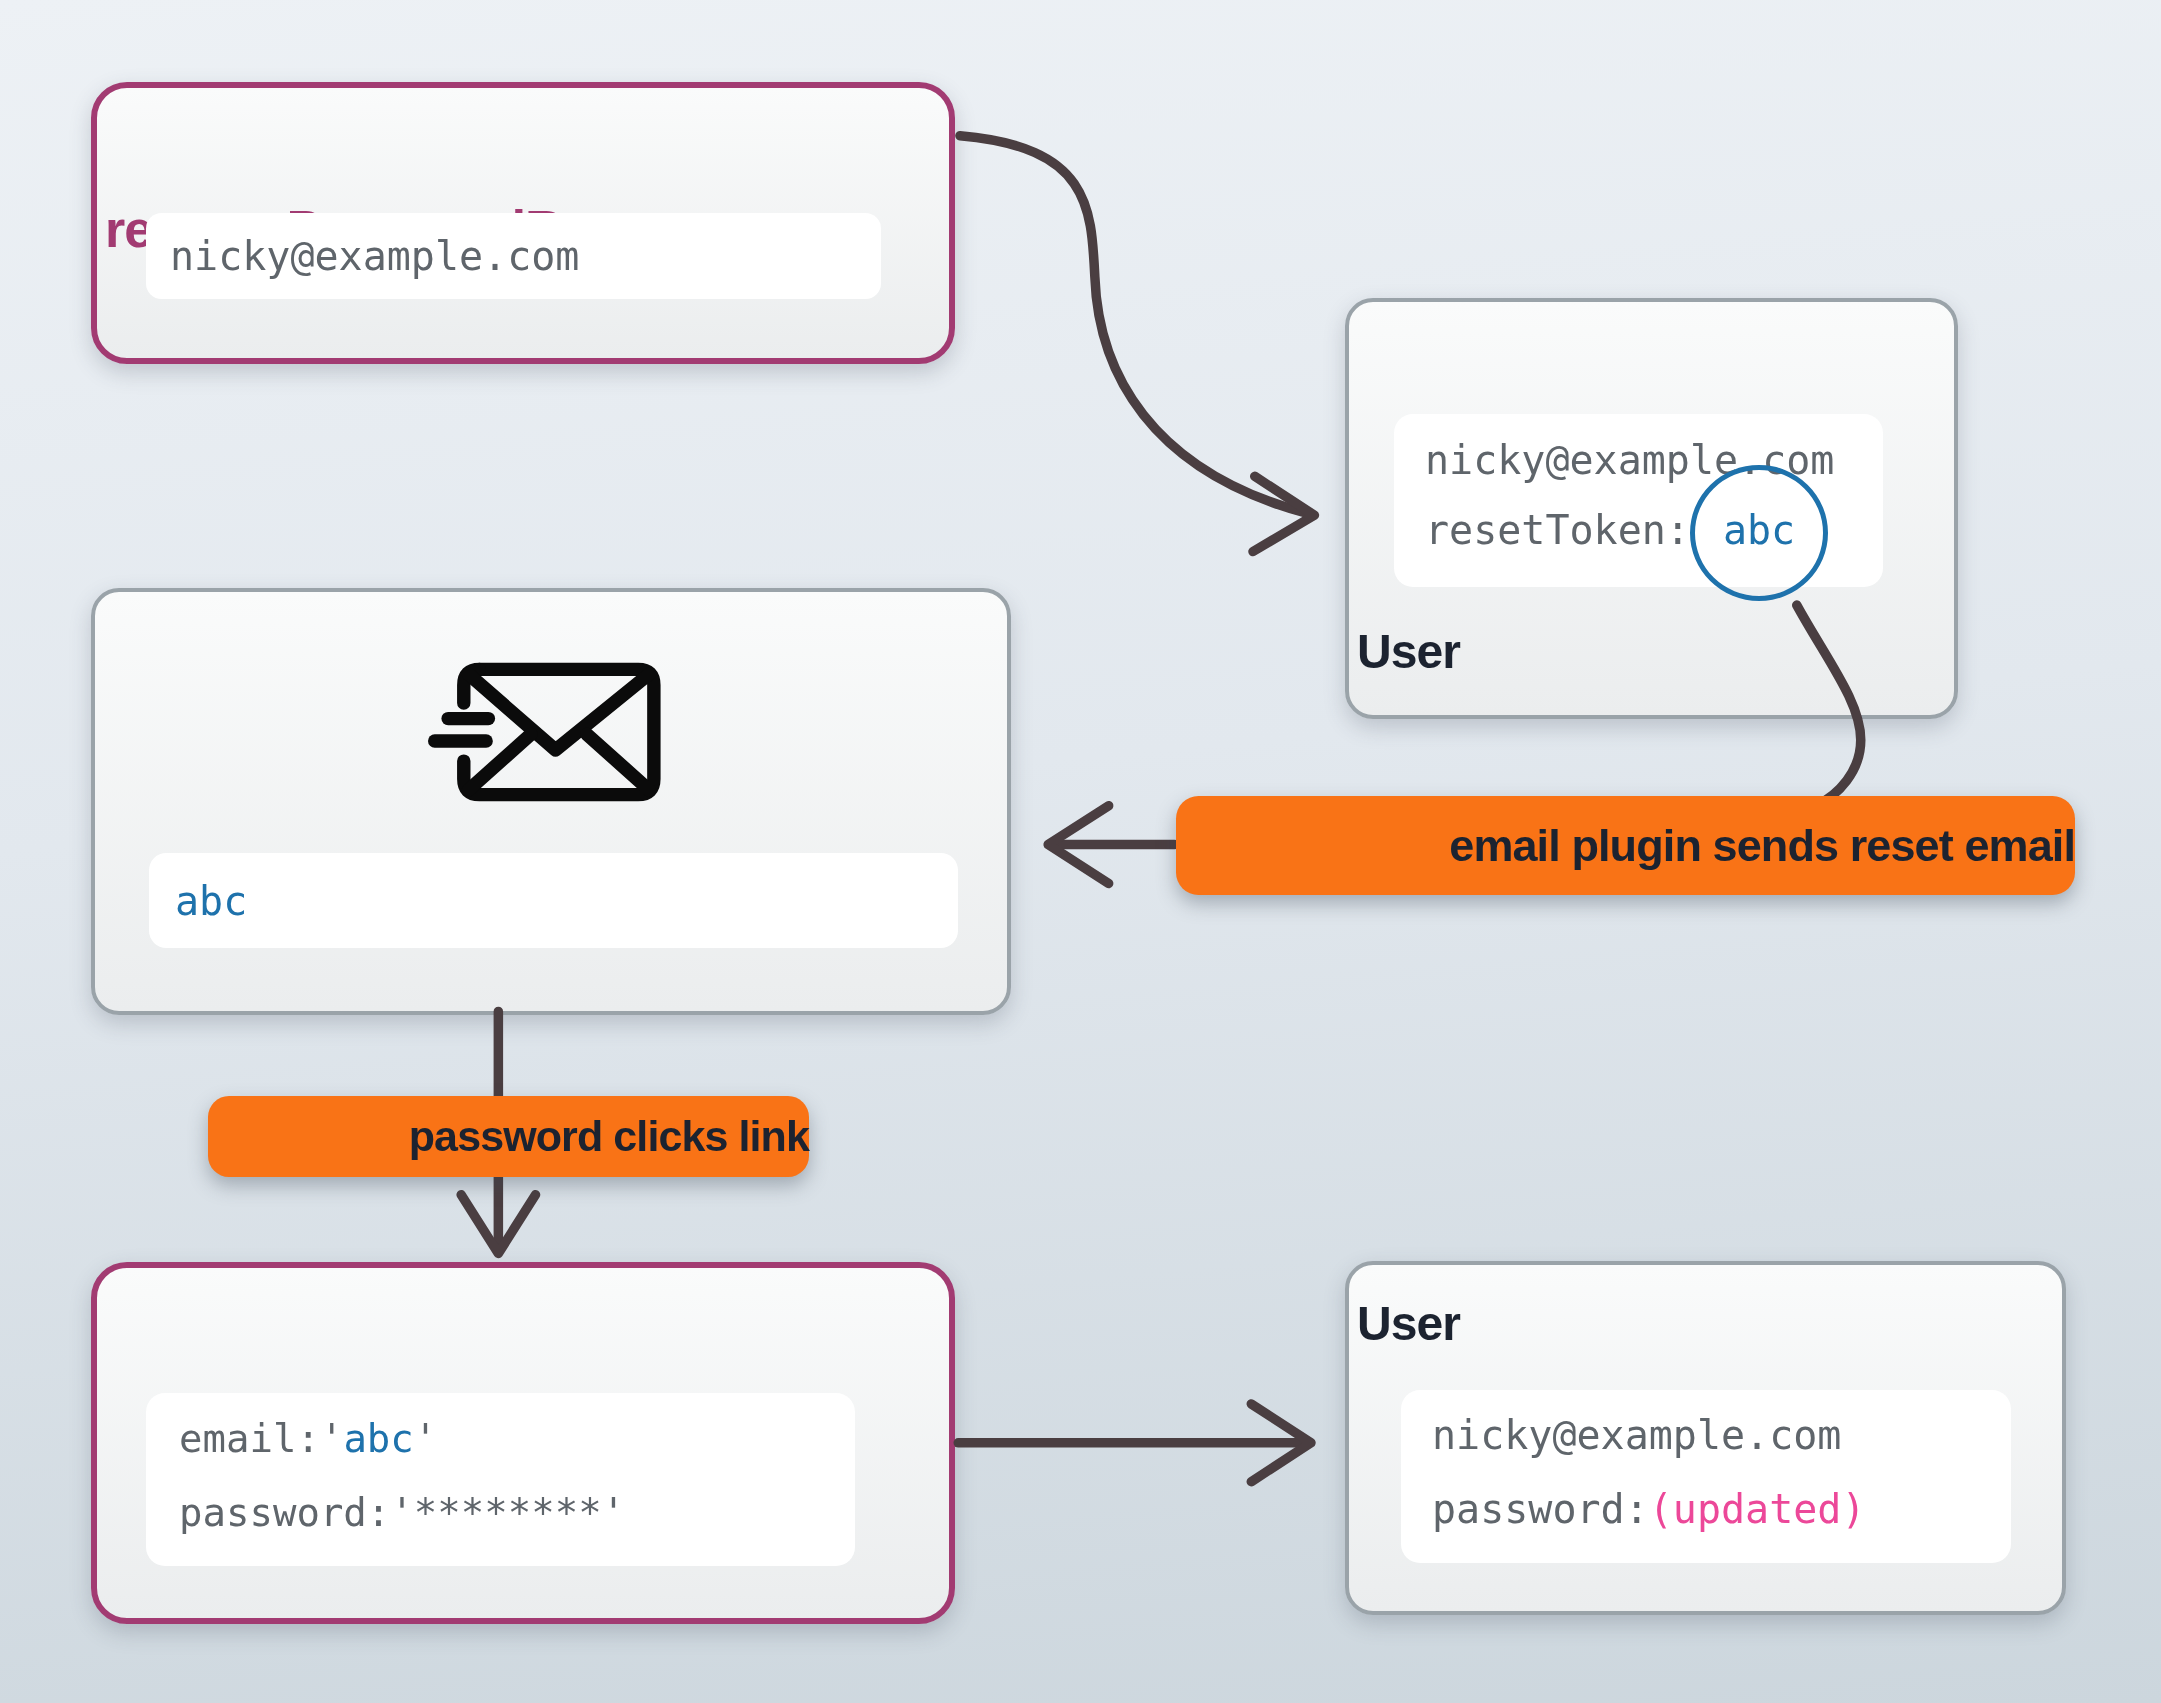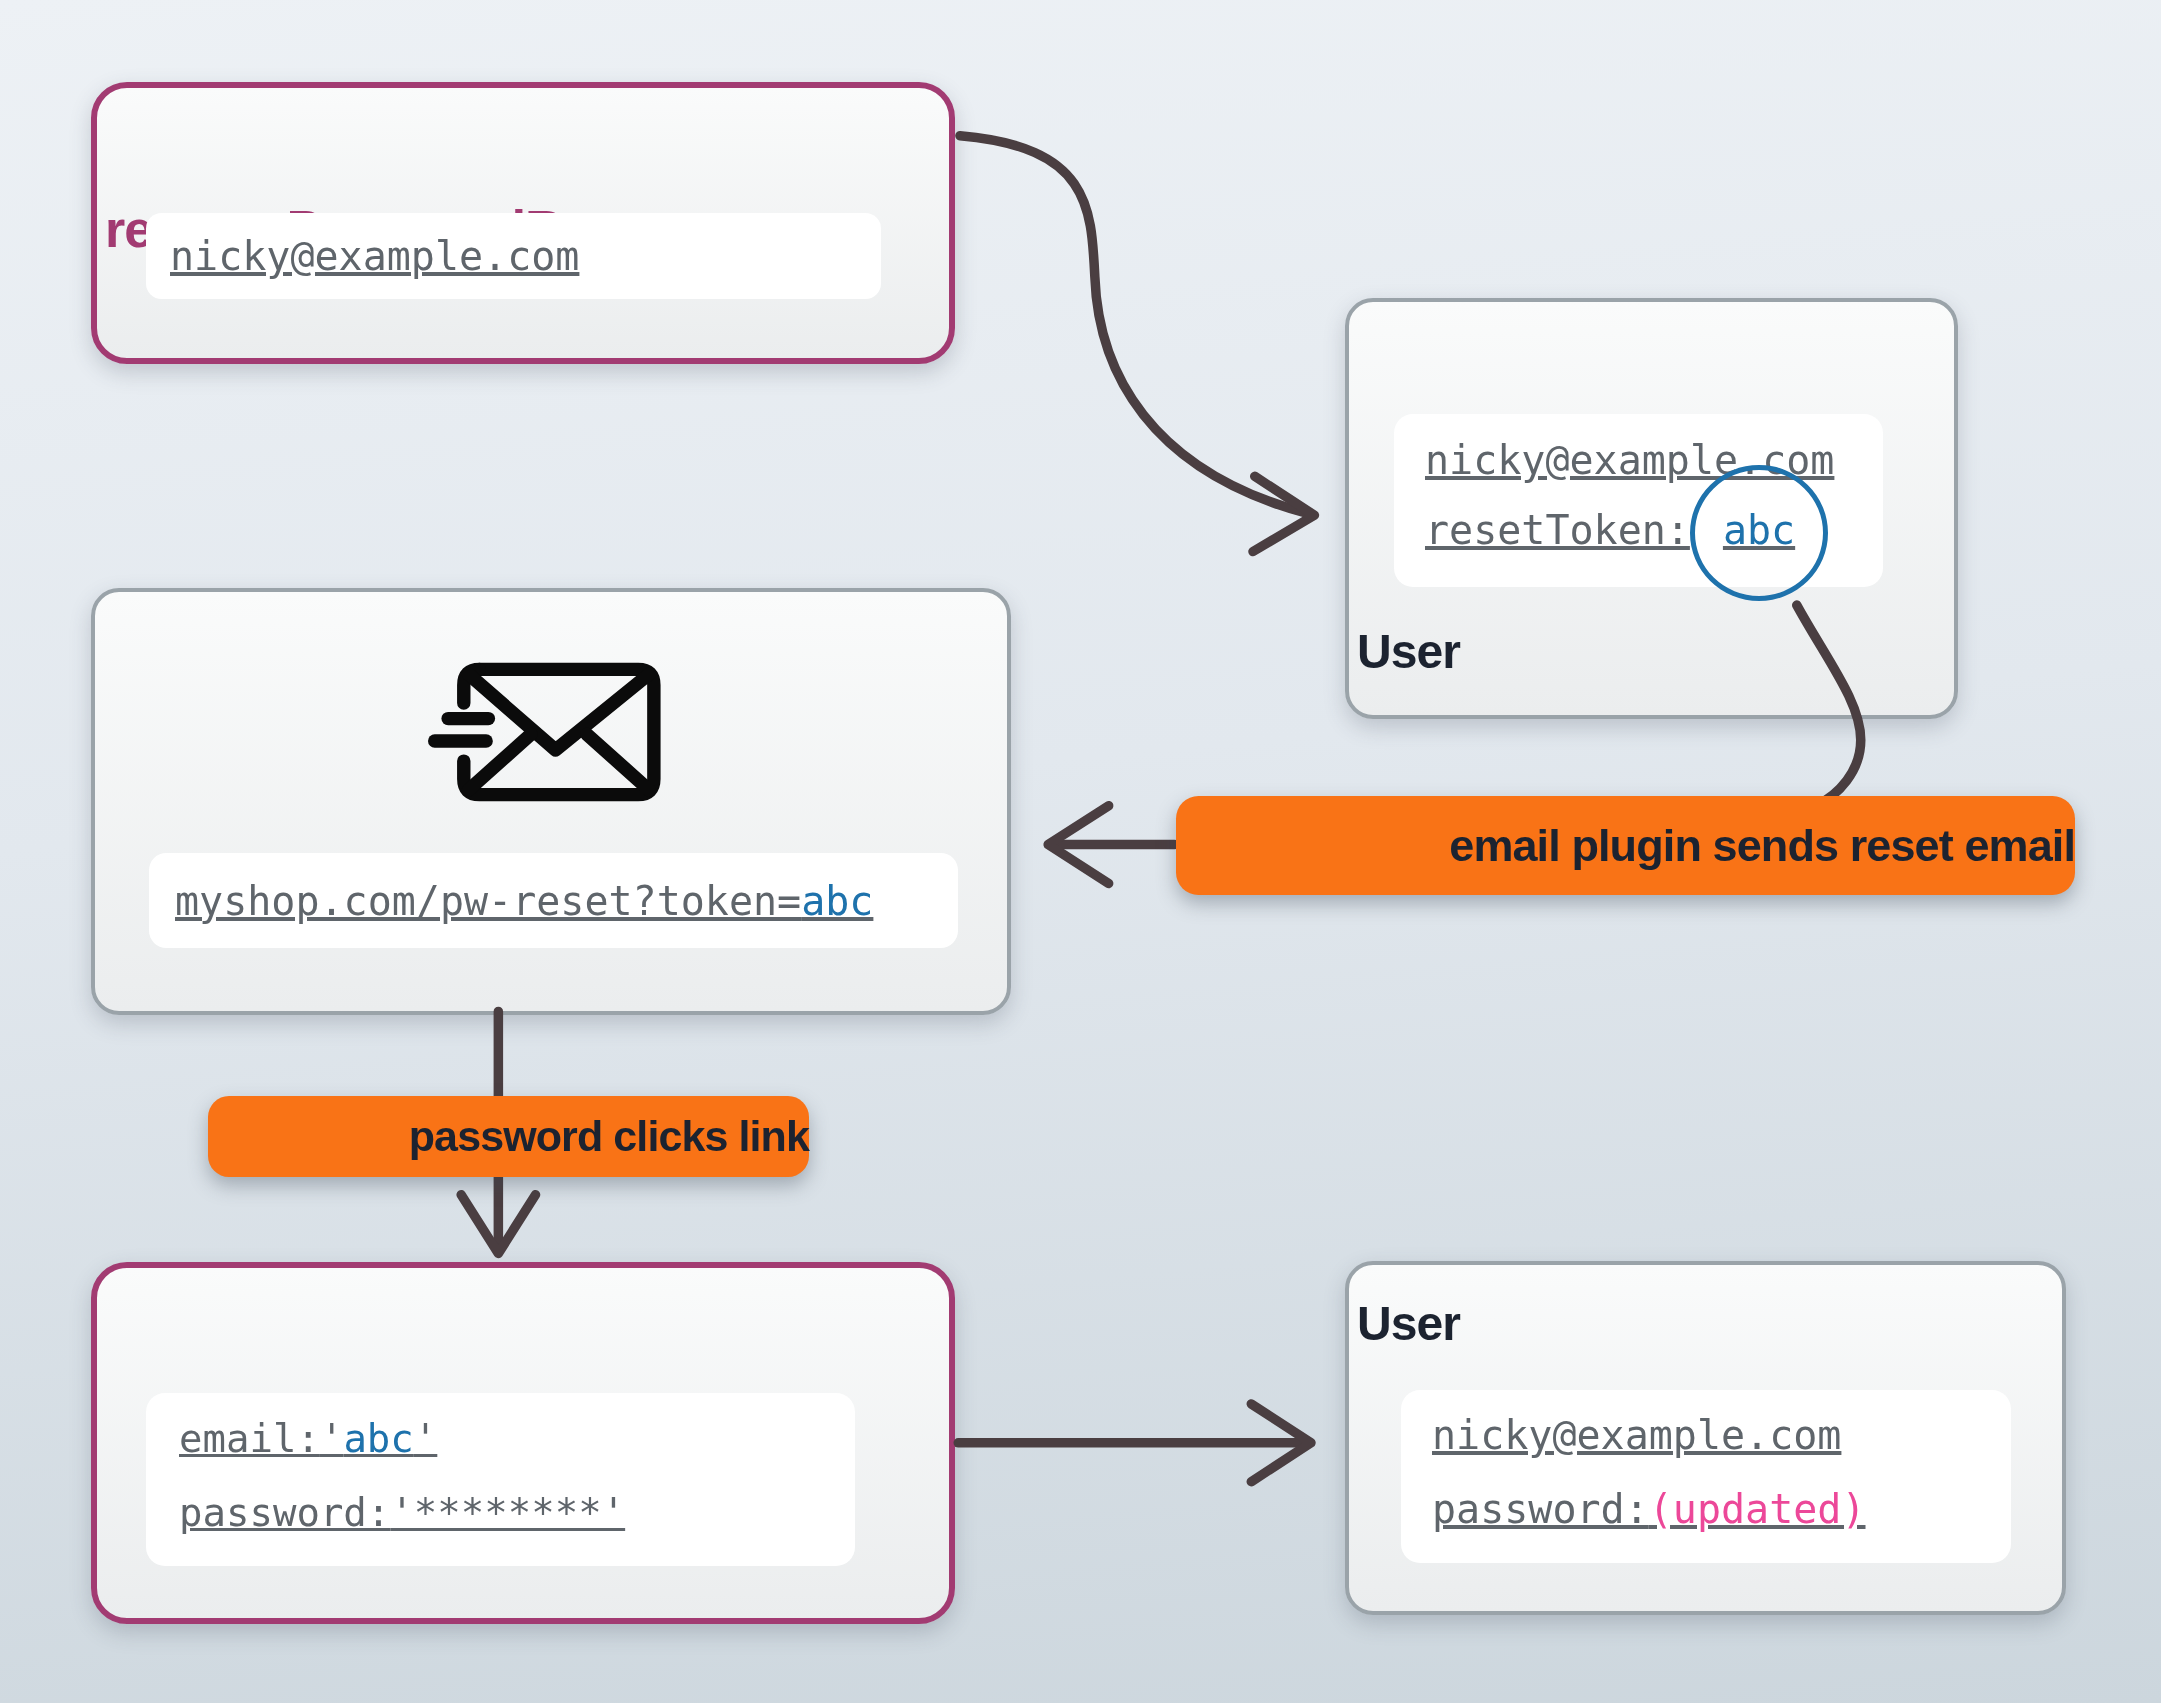--- a/index.html
+++ b/index.html
@@ -21,21 +21,21 @@
     font-weight:700;color:#1c2330;letter-spacing:-0.9px;
   }
   .node-title.purple{color:#a23b72;}
   .panel{
     position:absolute;background:#ffffff;border-radius:19px;
   }
   .mono{
     font-family:"DejaVu Sans Mono","Liberation Mono",monospace;
     color:#5f656b;
   }
-  .row{position:absolute;left:0;right:0;display:flex;align-items:center;text-decoration:underline;}
+  .row{position:absolute;left:0;right:0;display:flex;align-items:center;}
   .blue{color:#1e72ac;}
   .green{color:#ec4899;}
   .circled{position:relative;color:#1e72ac;display:inline-block;}
   .circled::after{
     content:"";position:absolute;left:-33px;right:-33px;top:-42px;bottom:-48px;
     border:5.2px solid #1e72ac;border-radius:50%;pointer-events:none;
   }
   .pill{
     position:absolute;background:#f97316;border-radius:22.5px;
     box-shadow:0 8.6px 19px rgba(55,65,80,.35);
@@ -74,21 +74,20 @@
       <path d="M16 30 V22 Q16 15 23 15"></path>
       <path d="M18 17 L57 51 L99 17"></path>
       <path d="M18 69 L46 44"></path>
       <path d="M99 69 L71 44"></path>
       <path d="M9 37 H27"></path>
       <path d="M3 47 H26"></path>
     </svg>
   </div>
   <div class="panel" style="left:54px;top:261px;width:809px;height:95px;border-radius:17.3px;">
     <div class="row mono" style="top:0;height:95px;padding-left:26px;font-size:40px;">
-      <span>myshop.com/pw-reset?token=</span>
         <span class="blue">abc</span>
     </div>
   </div>
 </div>
 
 <div class="node purple" style="left:91px;top:1262px;width:852px;height:350px;">
   <div class="panel" style="left:49px;top:125px;width:709px;height:173px;">
     <div class="row mono" style="top:21px;height:48px;padding-left:33px;font-size:39px;">
       <span>email: </span>
         <span>'</span>

